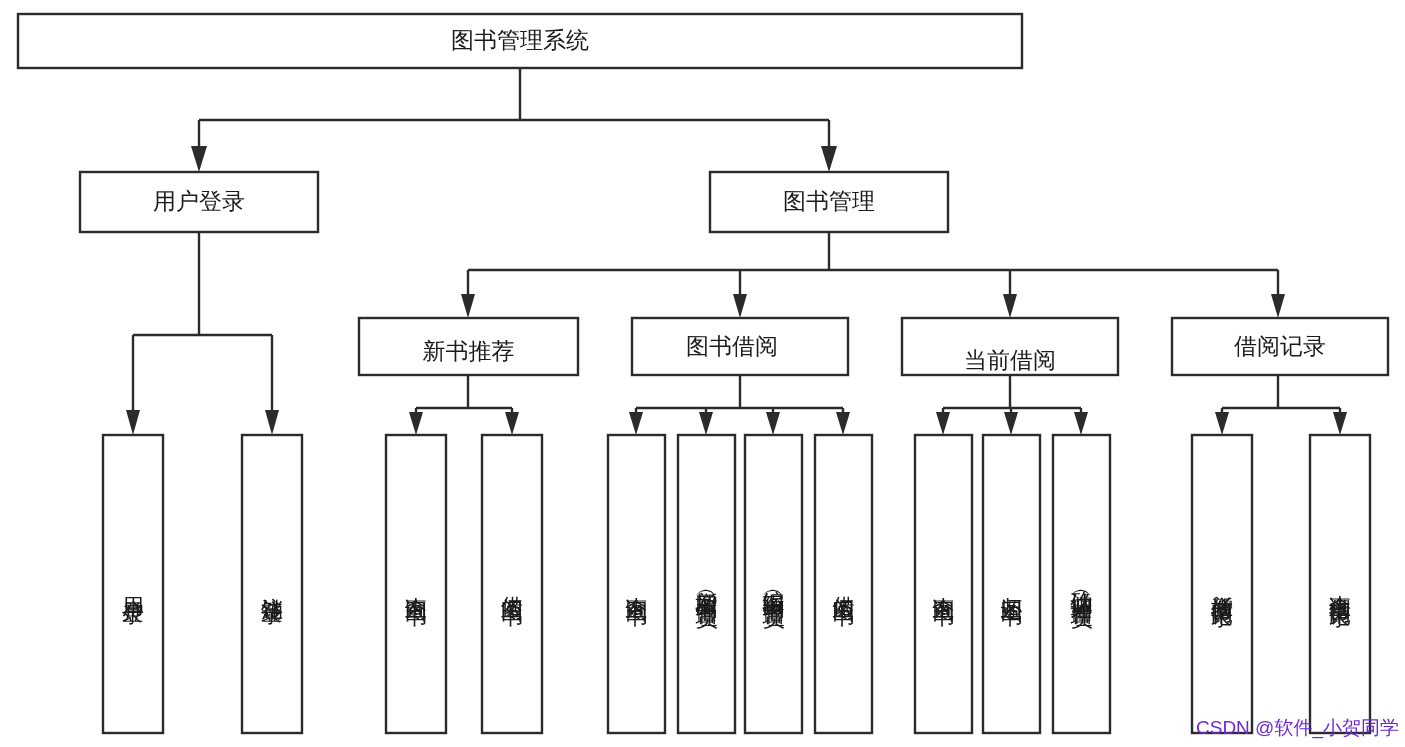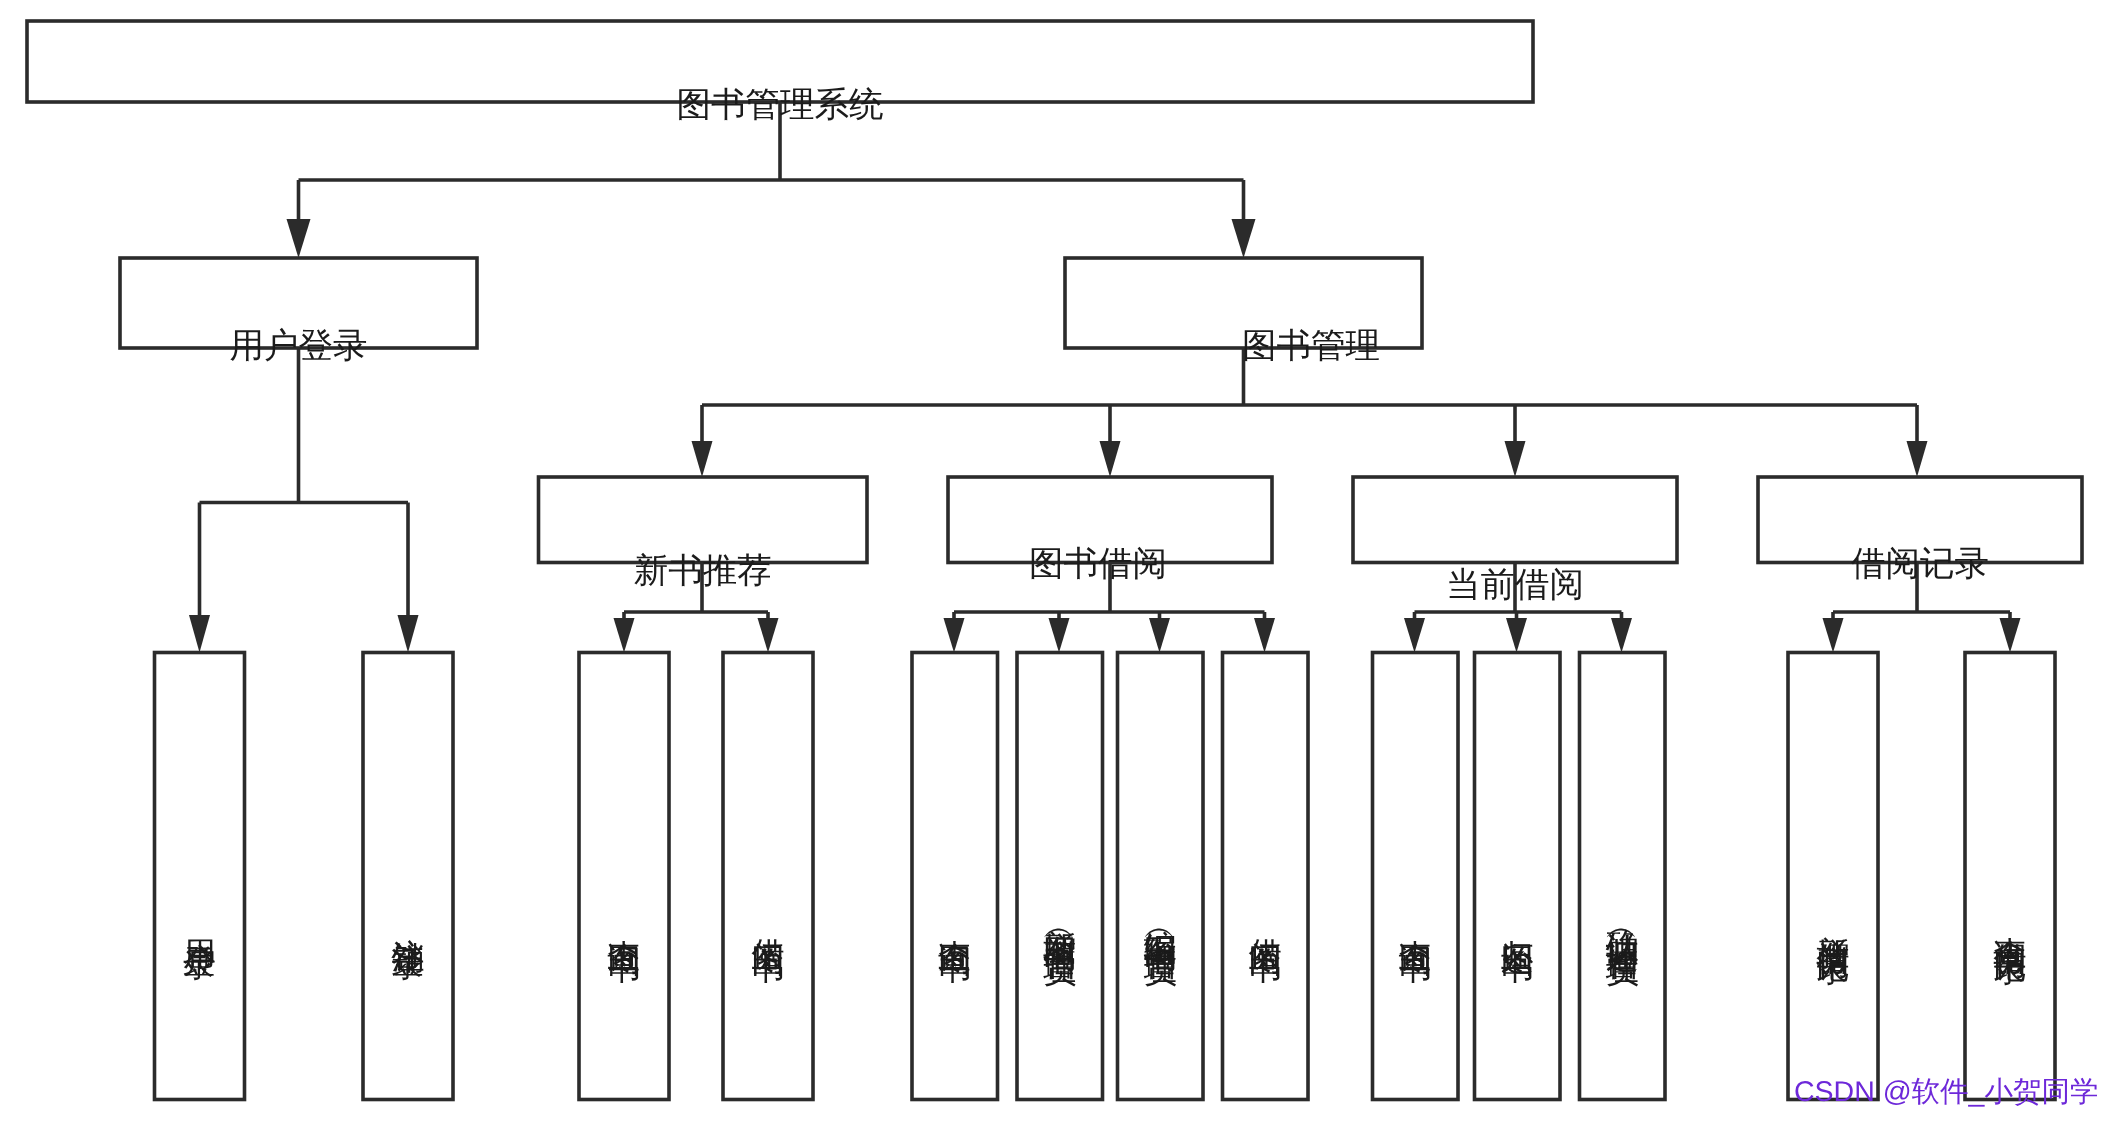--- a/index.html
+++ b/index.html
@@ -49,21 +49,20 @@
     position: absolute;
     display: flex;
     align-items: center;
     justify-content: center;
     color: #1b1b1b;
     font-family: Liberation Serif, serif;
     text-align: center;
     letter-spacing: 0px;
     white-space: nowrap;
     pointer-events: none;
-    margin-top: 29px;
   }
   .node-label.horizontal {
     font-size: 23px;
     line-height: 1.1;
   }
   .node-label.vertical {
     writing-mode: vertical-rl;
     text-orientation: upright;
     font-size: 22px;
     line-height: 1.18;
@@ -188,21 +187,21 @@
       <path class="edge-line" d="M1222,408 L1222,420"></path>
       <path class="edge-line" d="M1340,408 L1340,420"></path>
       <polygon class="arrow-head" points="1222,435 1215,412 1229,412"></polygon>
       <polygon class="arrow-head" points="1340,435 1333,412 1347,412"></polygon>
     </g>
   </svg>
 
   <div class="node-label horizontal" style="left:18px; top:14px; width:1004px; height:54px;">图书管理系统</div>
 
   <div class="node-label horizontal" style="left:80px; top:172px; width:238px; height:60px;">用户登录</div>
-  <div class="node-label horizontal" style="left:710px; top:172px; width:238px; height:60px;padding-left:45px;">图书管理</div>
+  <div class="node-label horizontal" style="left:710px; top:172px; width:238px; height:60px;">图书管理</div>
 
   <div class="node-label horizontal" style="left:359px; top:318px; width:219px; height:67px;">新书推荐</div>
   <div class="node-label horizontal" style="left:632px; top:318px; width:200px; height:57px;">图书借阅</div>
   <div class="node-label horizontal" style="left:902px; top:332px; width:216px; height:57px;">当前借阅</div>
   <div class="node-label horizontal" style="left:1172px; top:318px; width:216px; height:57px;">借阅记录</div>
 
   <div class="node-label vertical" style="left:103px; top:435px; width:60px; height:298px;">用户登录</div>
   <div class="node-label vertical" style="left:242px; top:435px; width:60px; height:298px;">注销登录</div>
 
   <div class="node-label vertical" style="left:386px; top:435px; width:60px; height:298px;">查询图书</div>

